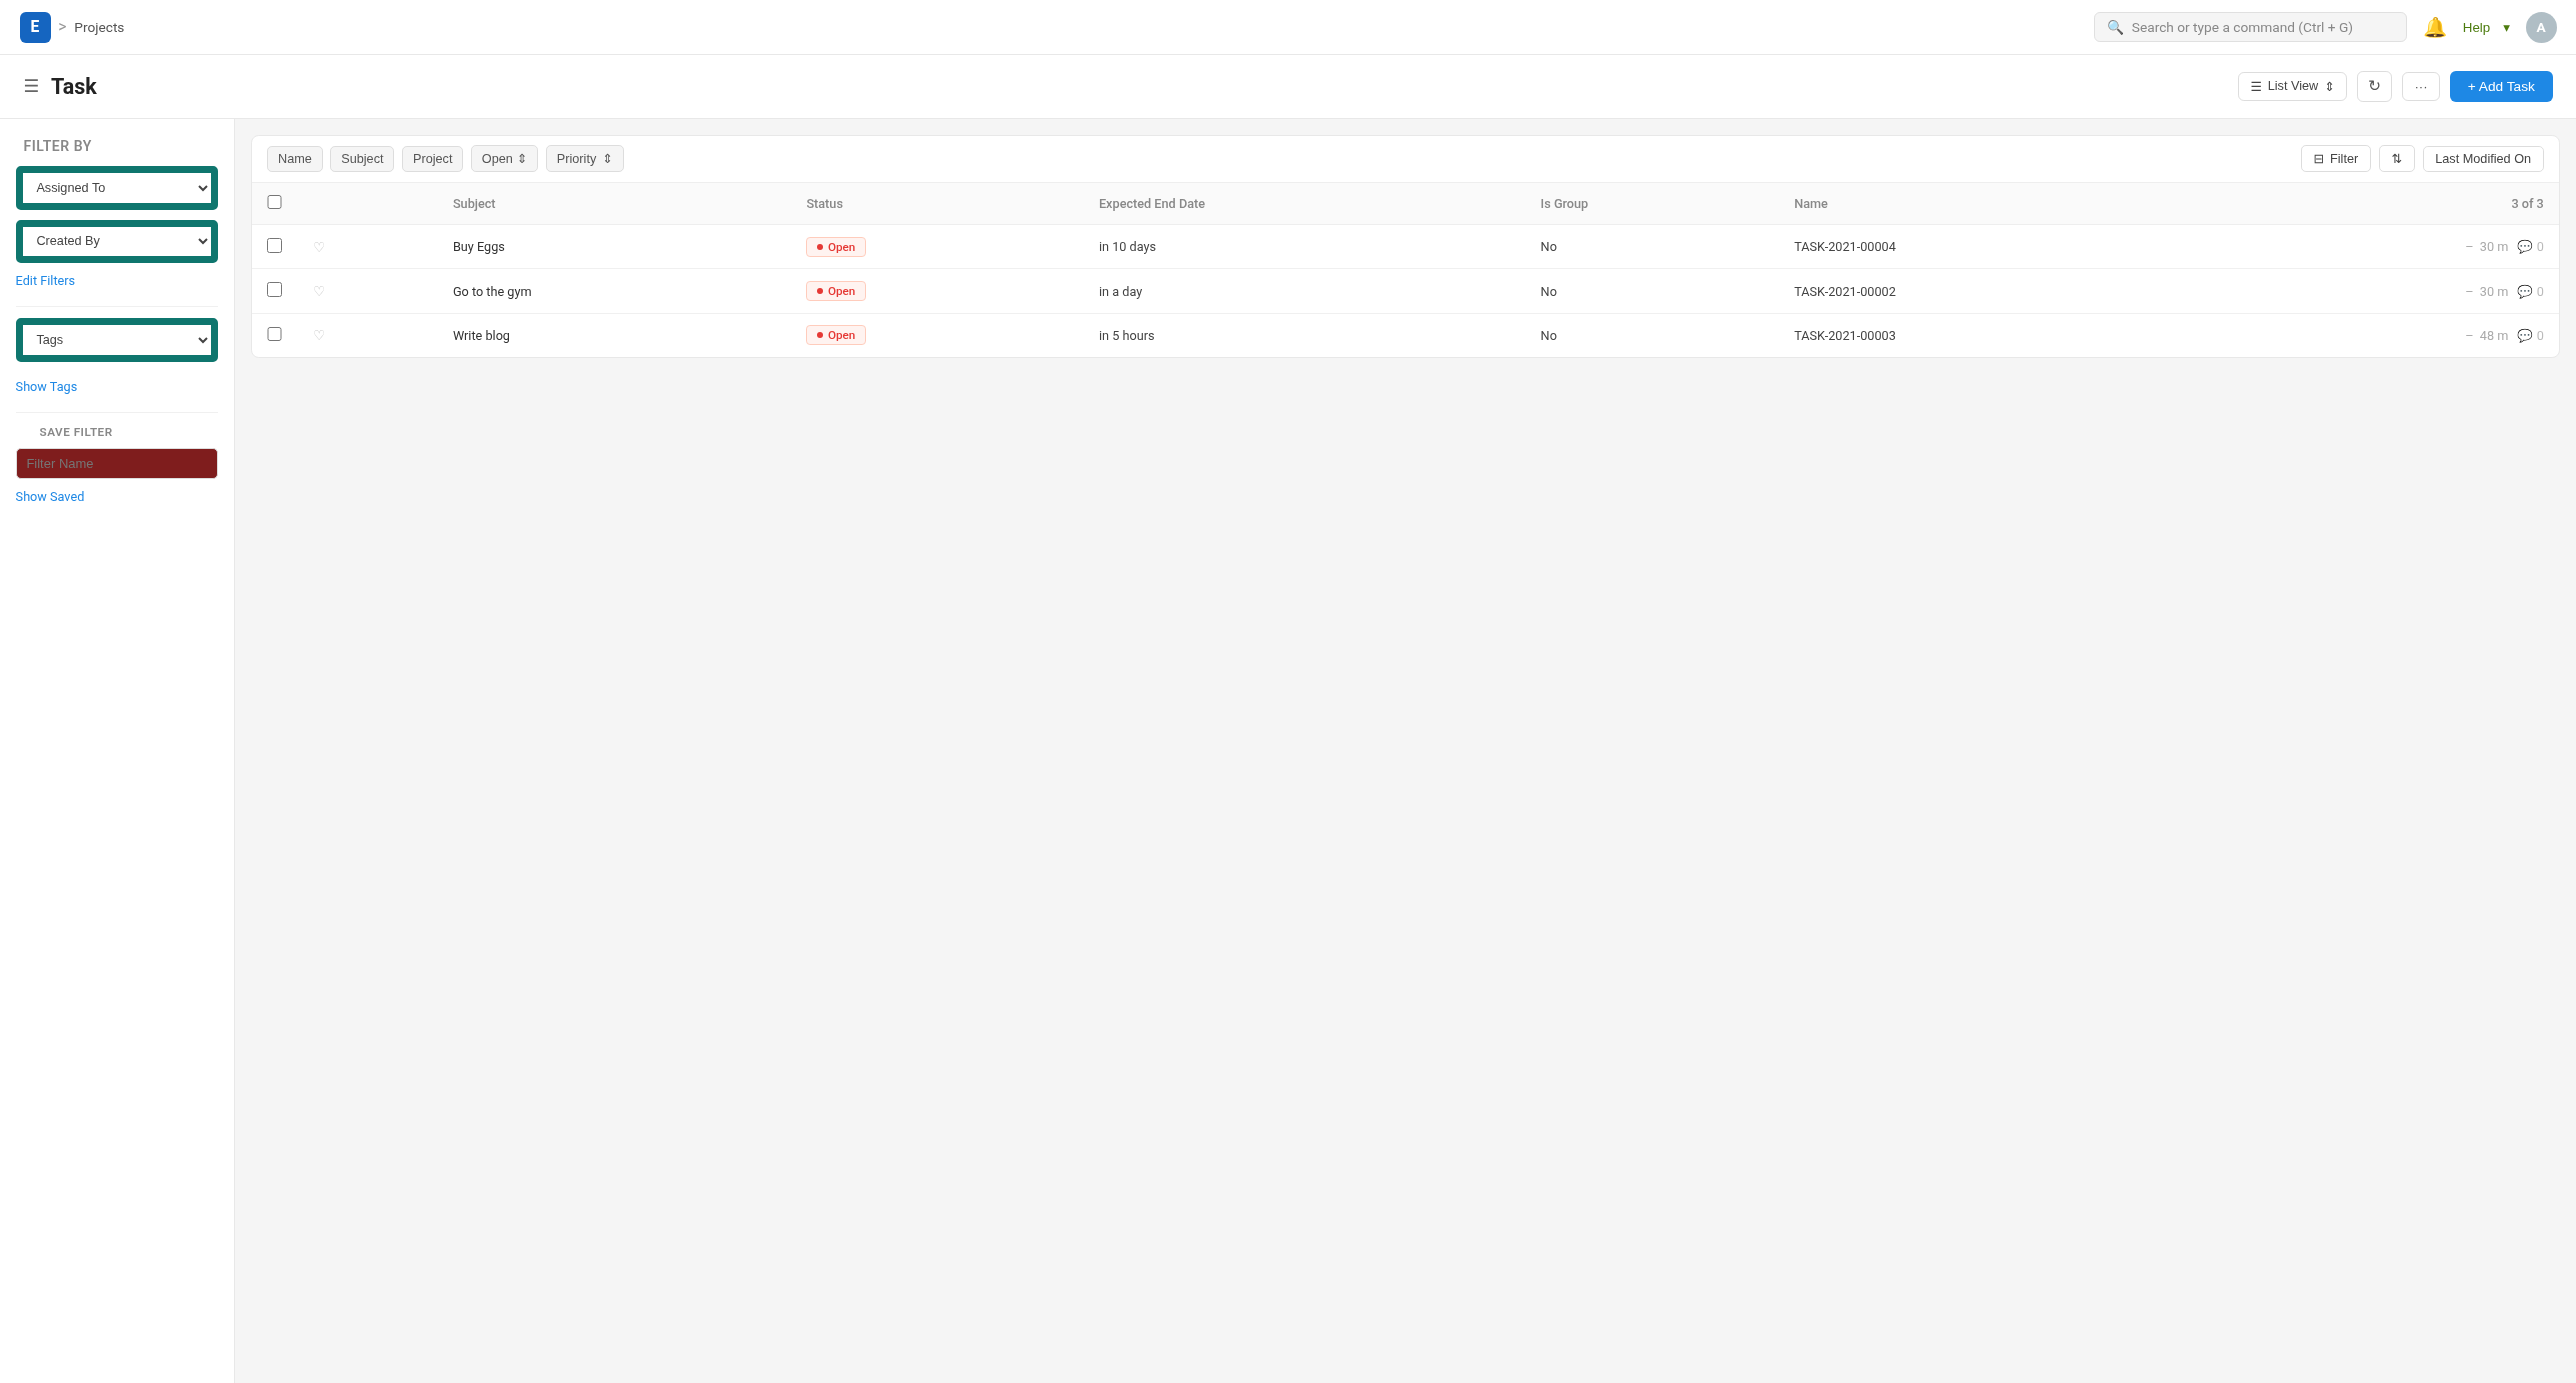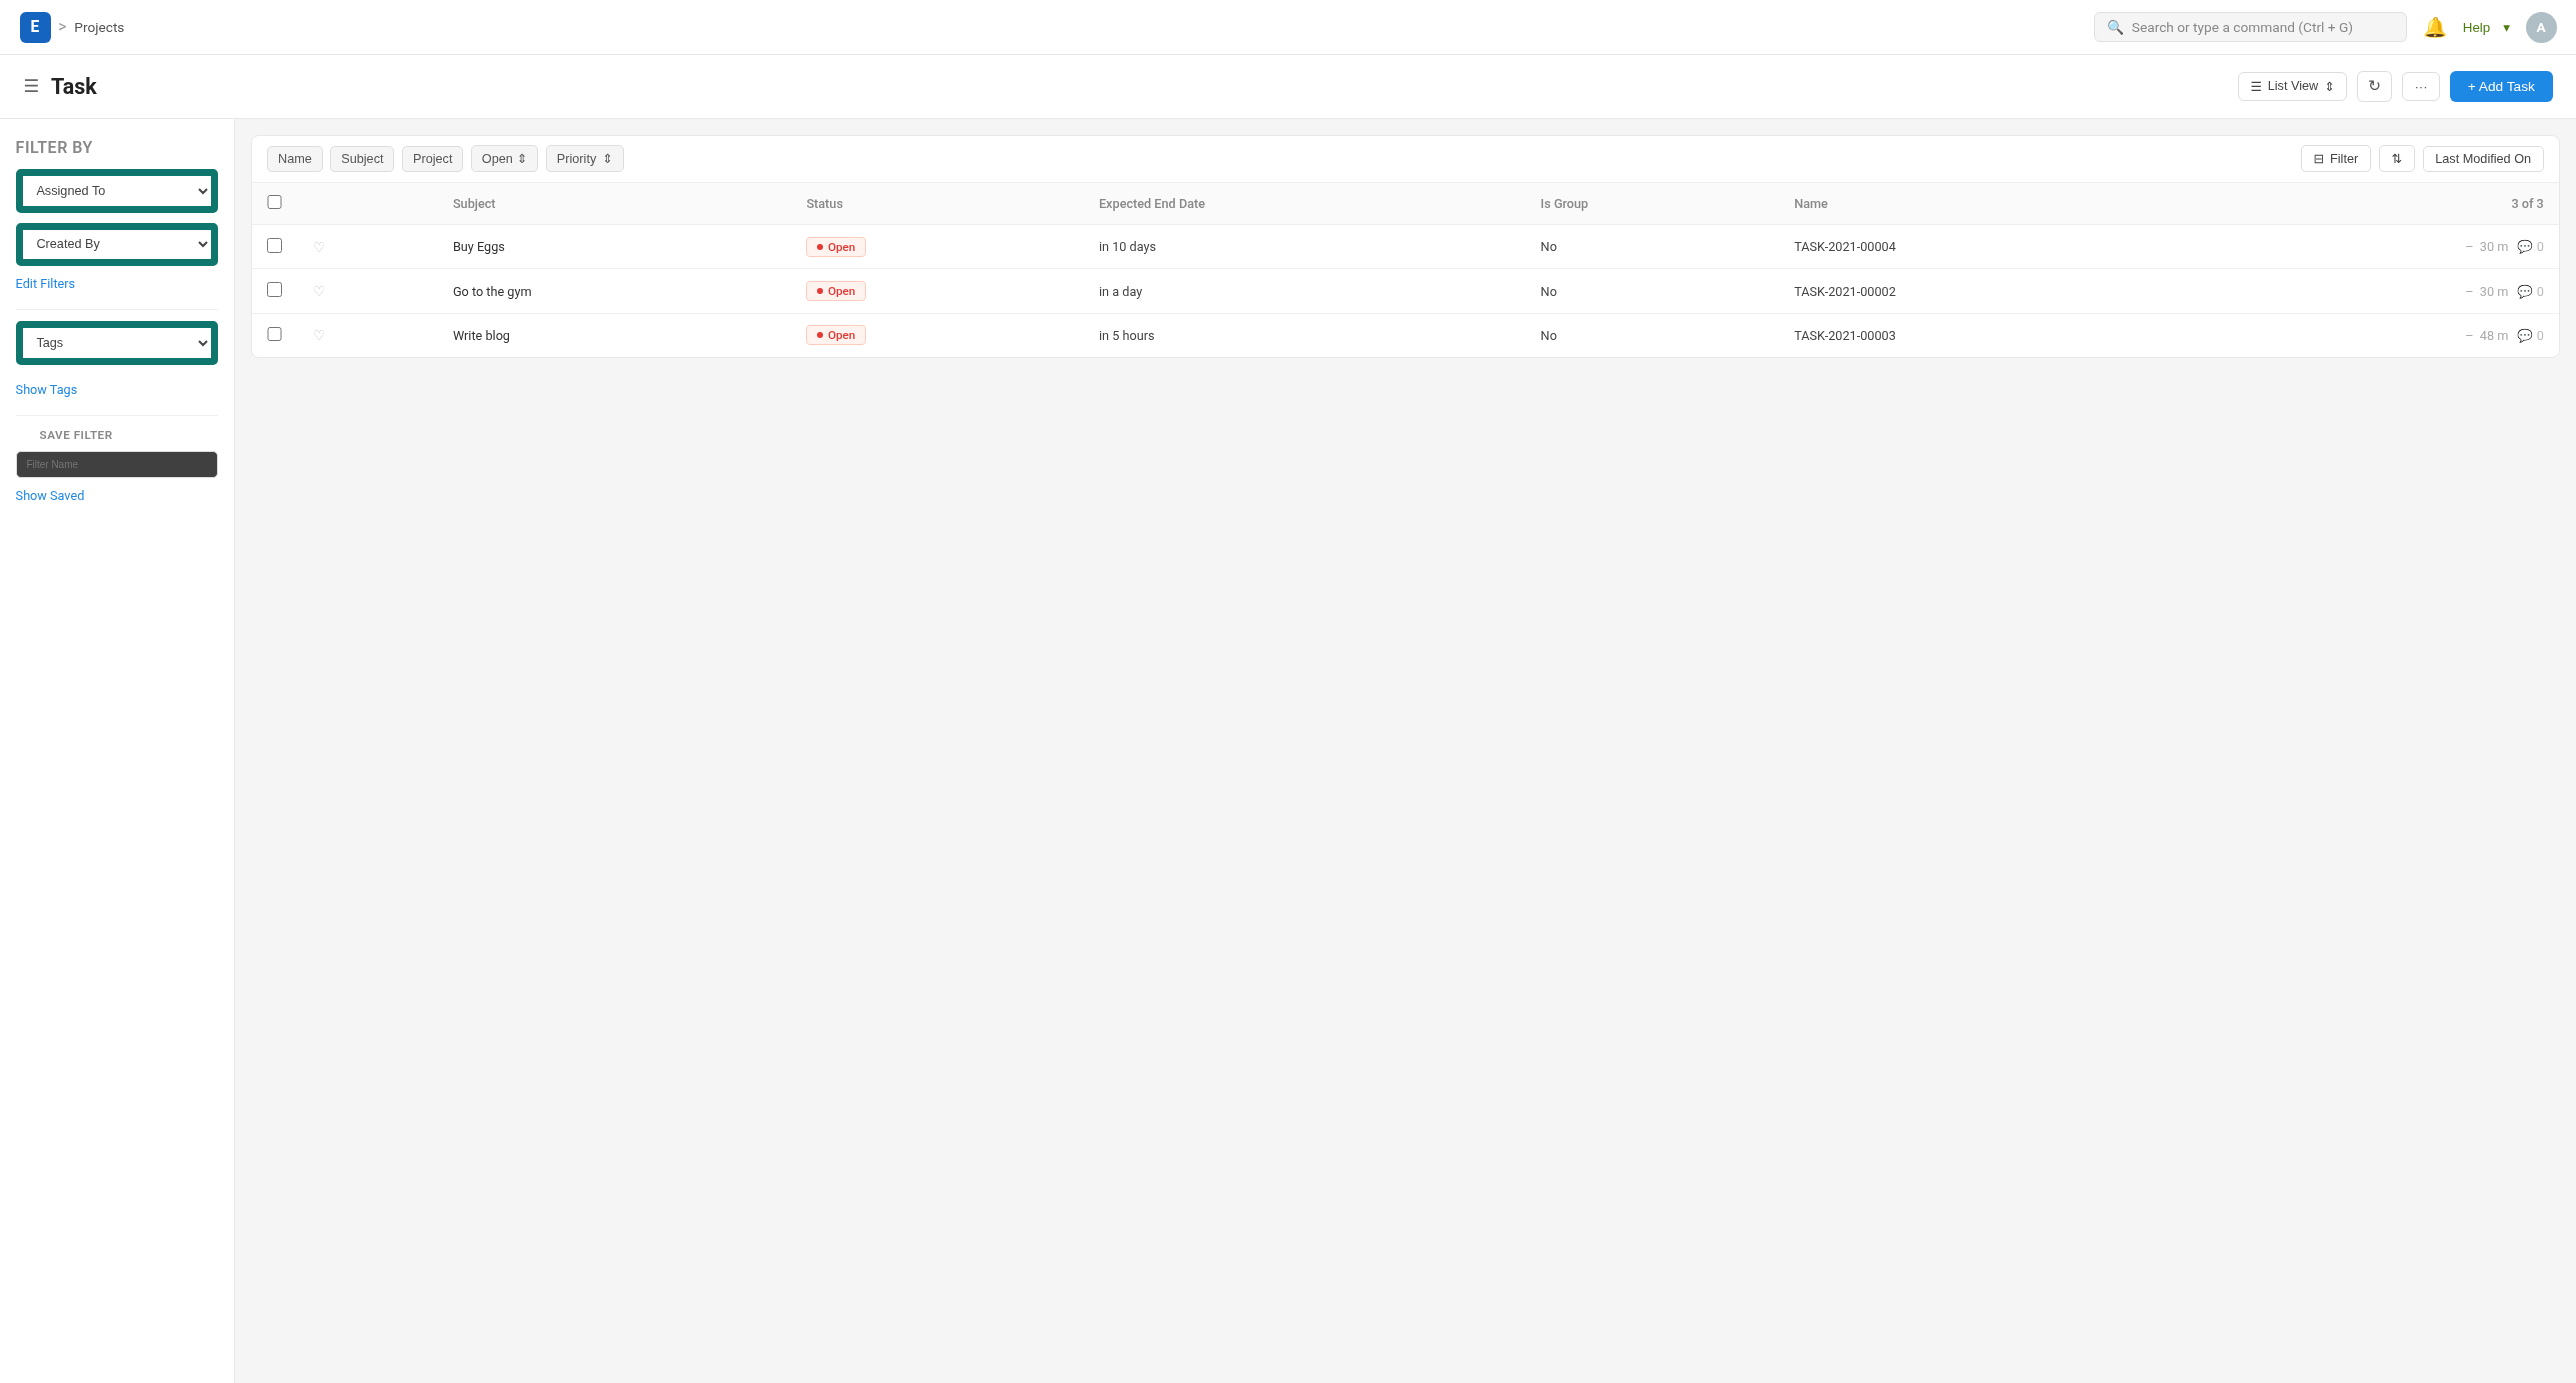--- a/index.html
+++ b/index.html
@@ -44,33 +44,33 @@
     }
     .refresh-btn { background: #fff; border: 1px solid #ddd; border-radius: 5.9px; padding: 5.9px 9.8px; cursor: pointer; color: #555; font-size: 15.6px; }
     .more-btn { background: #fff; border: 1px solid #ddd; border-radius: 5.9px; padding: 5.9px 11.7px; cursor: pointer; color: #555; }
     .add-task-btn { background: #1e88e5; color: #fff; border: none; border-radius: 5.9px; padding: 7.8px 17.6px; cursor: pointer; font-size: 13.7px; font-weight: 500; }
 
     
     .main { display: flex; flex: 1; overflow: hidden; }
 
     
     .sidebar { width: 235px; background: #fff; border-right: 1px solid #e8e8e8; padding: 19.5px 15.6px; overflow-y: auto; flex-shrink: 0; }
-    .filter-by-label { font-size: 16px; font-weight: 600; color: #888; margin-bottom: 11.7px; text-transform: uppercase; letter-spacing: 0.5px; }
+    .filter-by-label { font-size: 14px; font-weight: 600; color: #888; margin-bottom: 11.7px; text-transform: uppercase; letter-spacing: 0.5px; margin-left: 8px; }
     .filter-select {
       width: 100%; padding: 6.8px 9.8px; border: 7px solid #0f766e; border-radius: 4.9px;
       background: #fff; color: #444; font-size: 12.7px; cursor: pointer; margin-bottom: 9.8px;
       appearance: auto;
     }
     .edit-filters-link { color: #1e88e5; font-size: 12.7px; cursor: pointer; display: block; margin-bottom: 17.6px; }
     .section-divider { border: none; border-top: 1px solid #f0f0f0; margin: 11.7px 0; }
     .show-tags-link { color: #1e88e5; font-size: 12.7px; cursor: pointer; display: block; margin-top: 7.8px; margin-bottom: 17.6px; }
     .save-filter-label { font-size: 11.7px; font-weight: 600; color: #888; margin-bottom: 9.8px; text-transform: uppercase; letter-spacing: 0.5px; padding-left: 24px; }
     .filter-name-input {
       width: 100%; padding: 6.8px 9.8px; border: 1px solid #ddd; border-radius: 4.9px;
-      background: #404040; color: #aaa; font-size: 10px; margin-bottom: 9.8px;
+      background: #7f1d1d; color: #aaa; font-size: 13px; margin-bottom: 9.8px;
     }
     .show-saved-link { color: #1e88e5; font-size: 12.7px; cursor: pointer; display: block; }
 
     
     .table-area { flex: 1; background: #f5f5f5; padding: 15.6px; overflow: auto; }
     .table-container { background: #fff; border-radius: 7.8px; border: 1px solid #e8e8e8; overflow: hidden; }
 
     
     .filter-bar {
       display: flex; align-items: center; padding: 9.8px 15.6px; border-bottom: 1px solid #eee; gap: 7.8px; flex-wrap: wrap;

